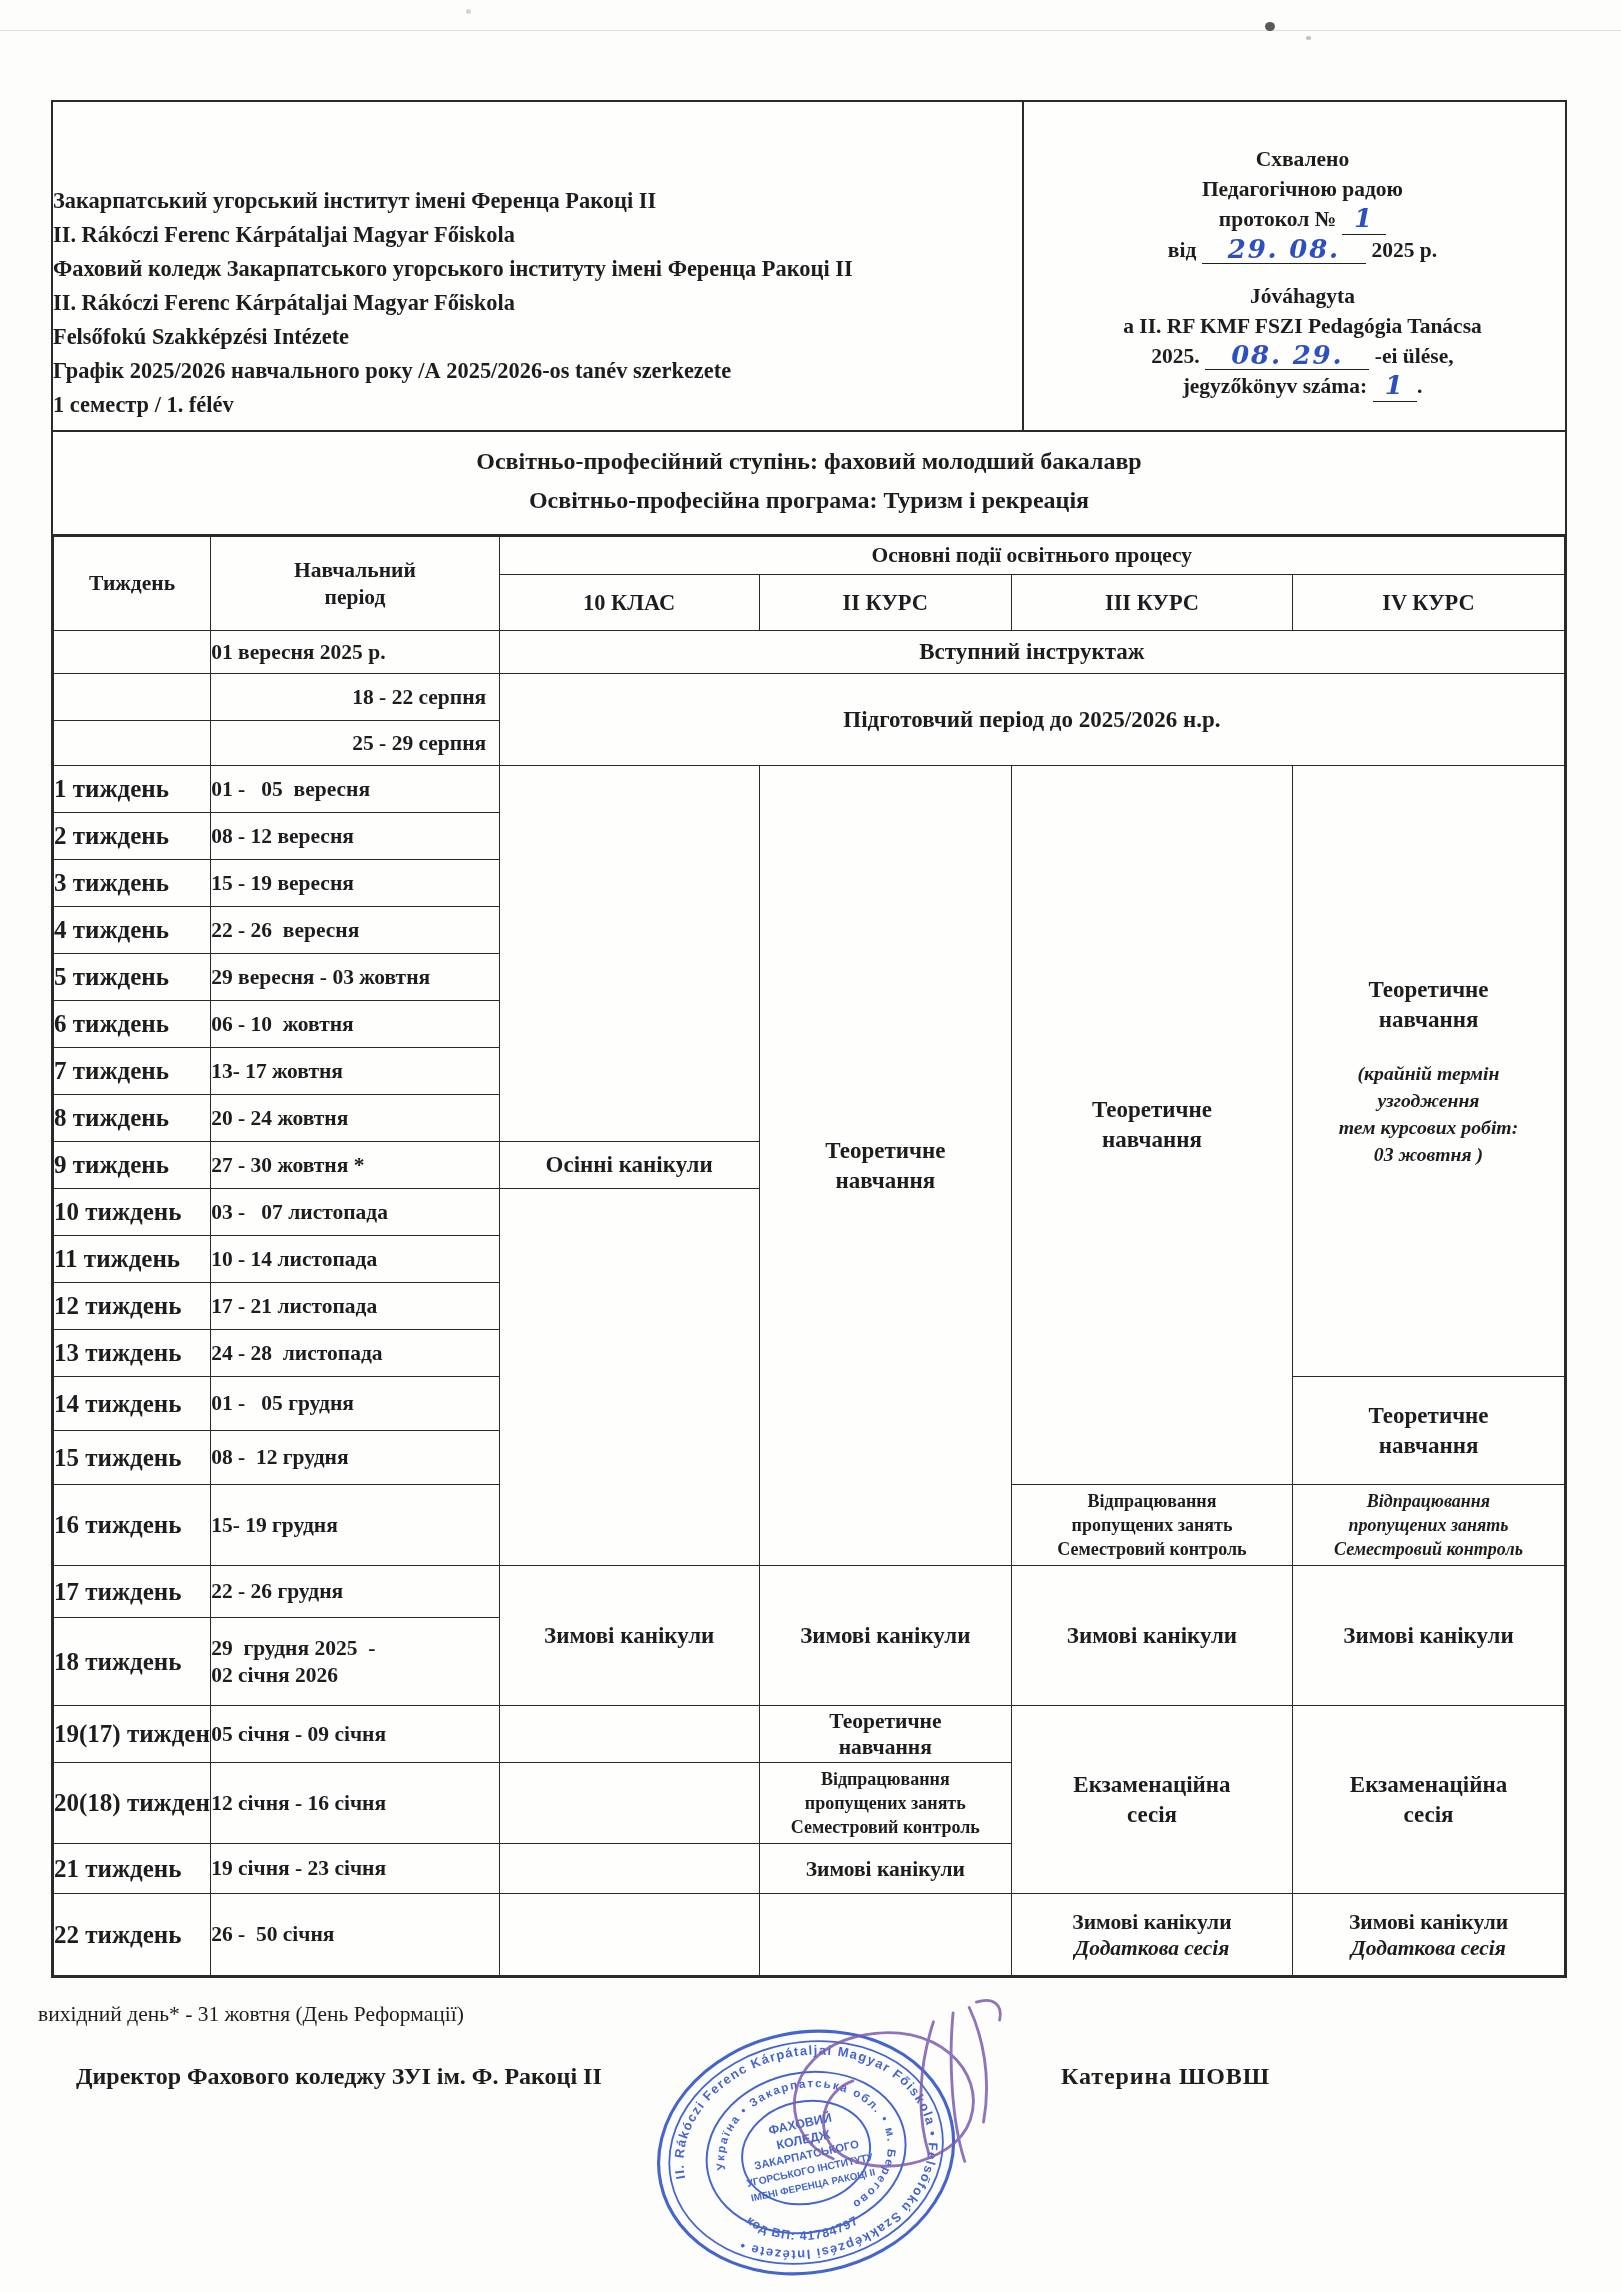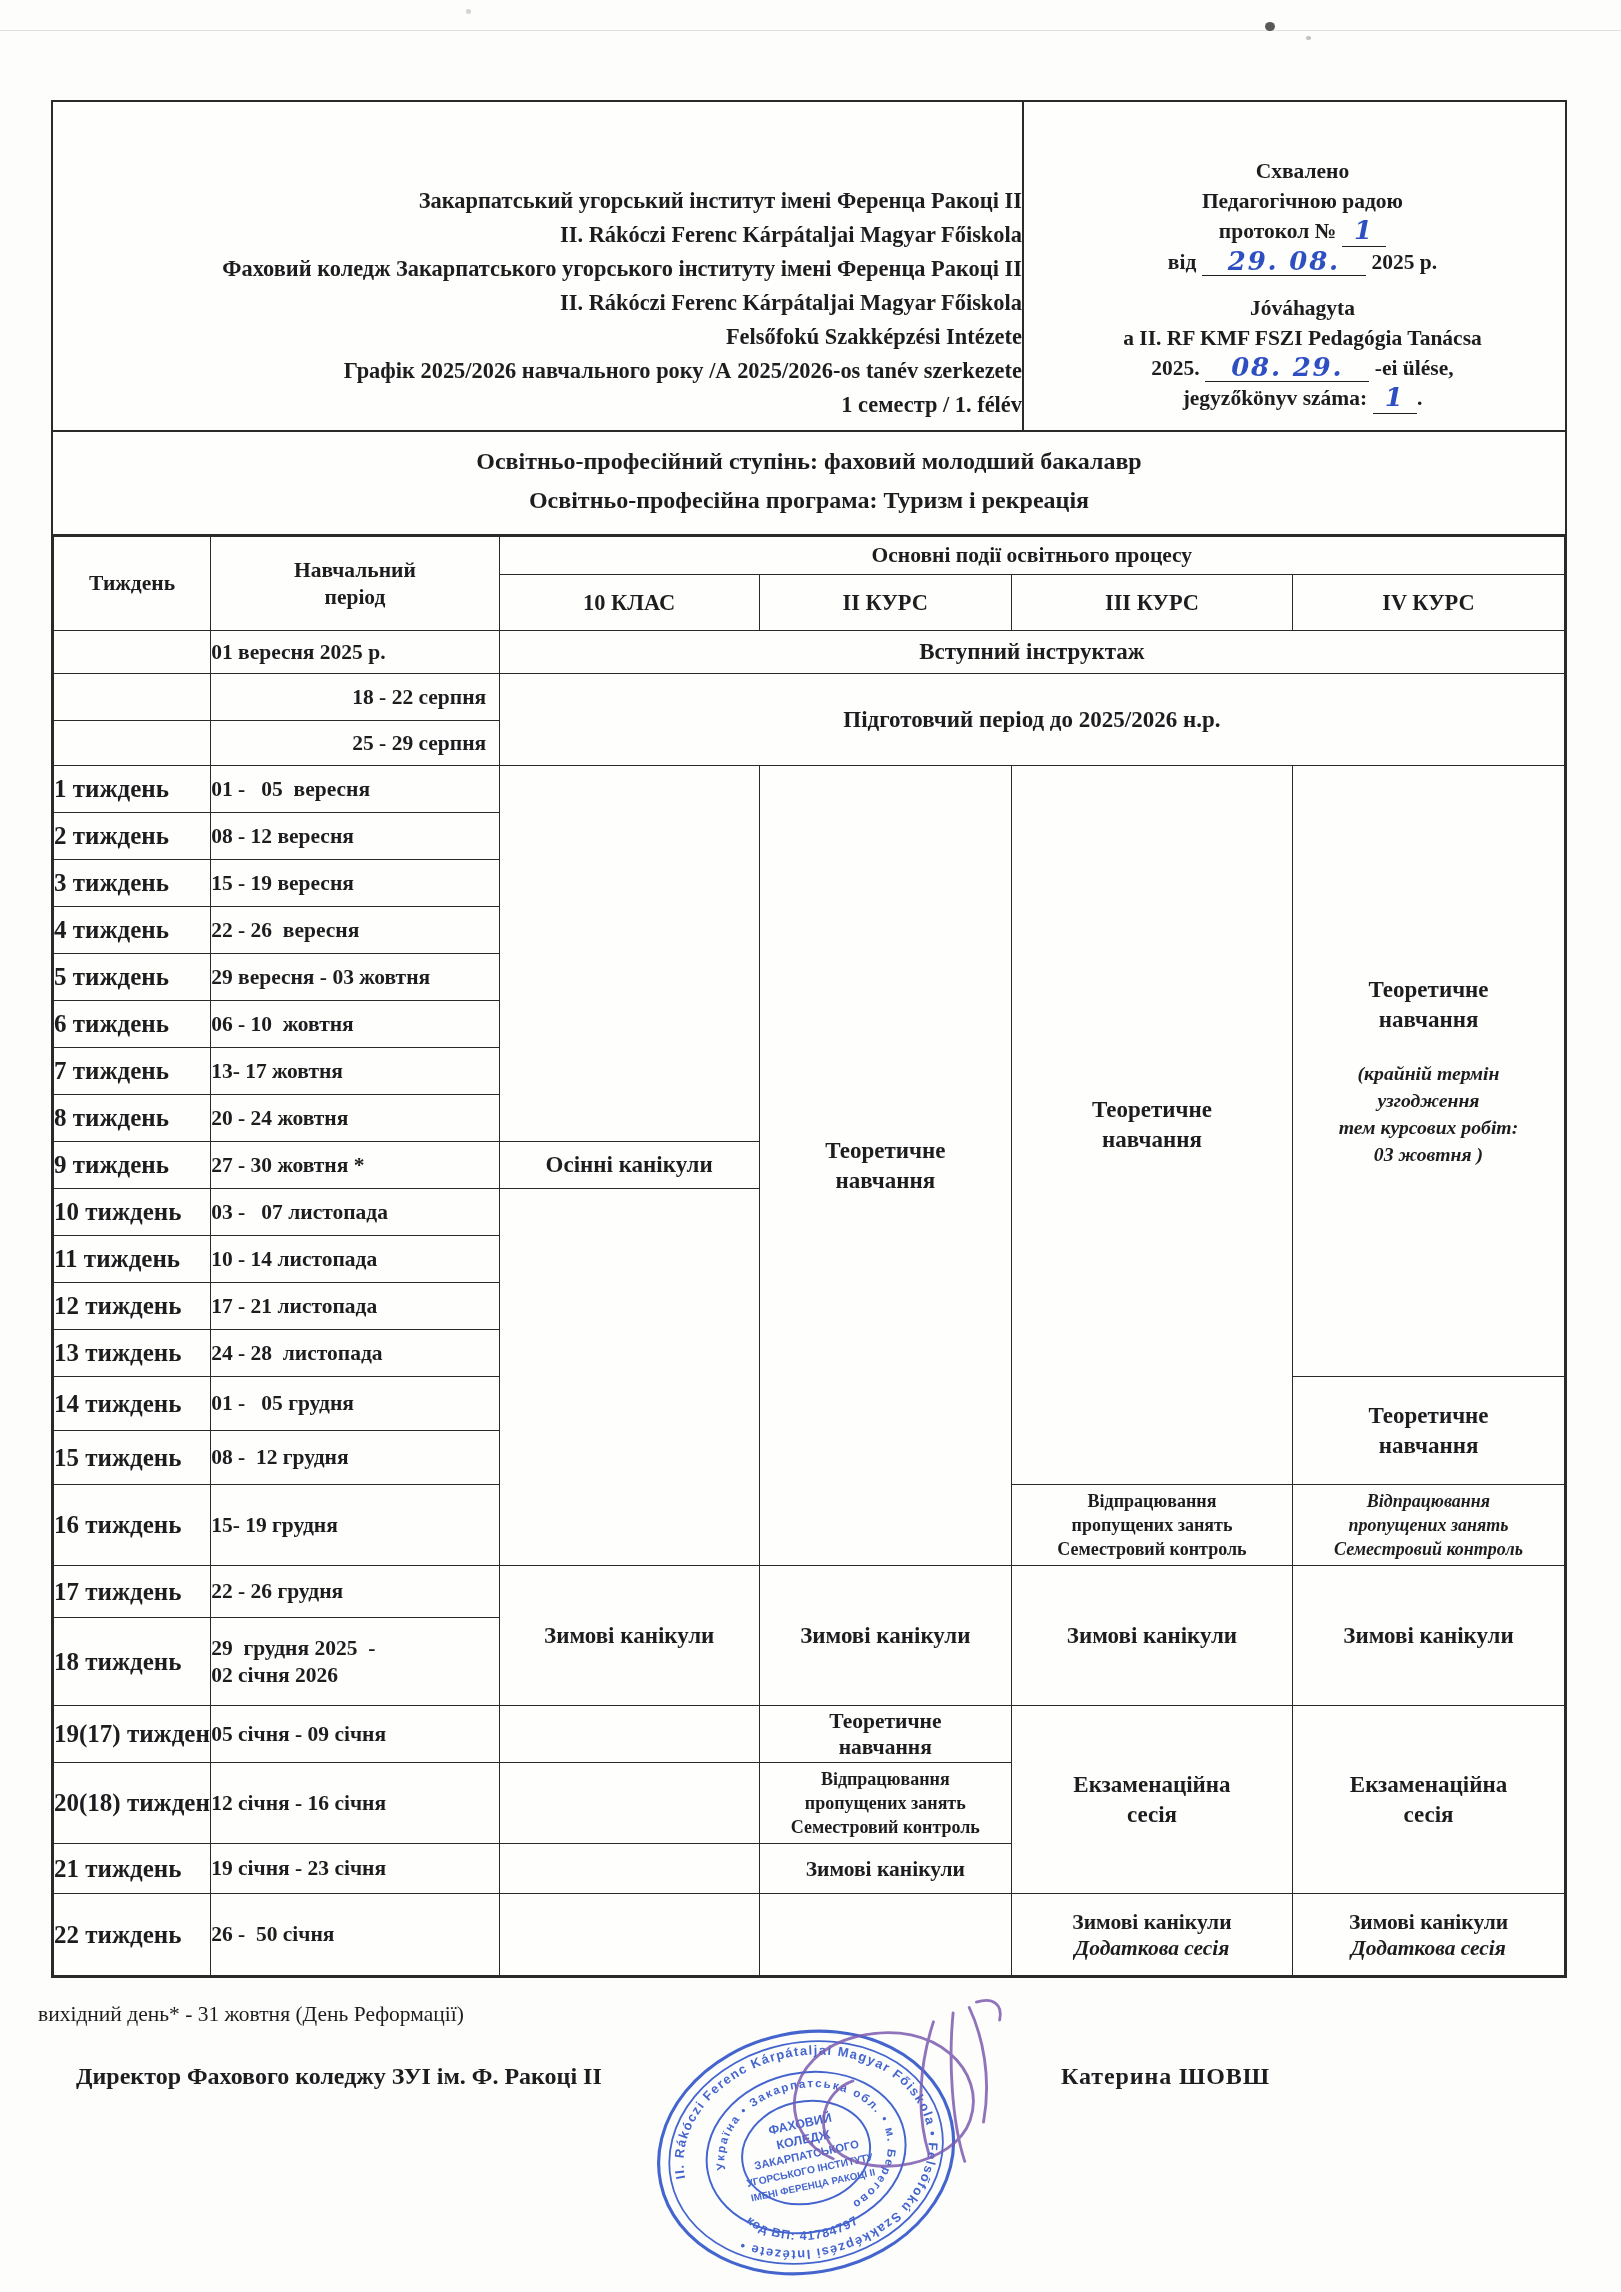--- a/index.html
+++ b/index.html
@@ -18,26 +18,26 @@
 
   .doc{
     position:absolute;left:51px;top:100px;width:1516px;
     border:2.7px solid #2a2a2a;
     box-sizing:border-box;
     background:#fefefd;
   }
   .head-row{display:flex;border-bottom:2.7px solid #2a2a2a;height:330px;box-sizing:border-box;}
   .head-left{
     width:64.9%;box-sizing:border-box;border-right:2.7px solid #2a2a2a;
-    text-align:right;padding-top:82px;
+    text-align:left;padding-top:82px;
     font-weight:bold;font-size:22.4px;line-height:34px;
   }
   .head-right{
     width:35.1%;box-sizing:border-box;text-align:center;
-    padding-top:54px;font-weight:bold;font-size:21.5px;line-height:30px;margin-left:16px;
+    padding-top:42px;font-weight:bold;font-size:21.5px;line-height:30px;margin-left:16px;
   }
   .gapline{margin-top:16px;}
   .hand{
     font-family:"DejaVu Serif","Liberation Serif",serif;
     font-style:italic;color:#2d4fc2;font-size:26px;line-height:1;
     position:relative;top:0.9px;letter-spacing:1.8px;
   }
   .uline{display:inline-block;border-bottom:1.8px solid #1f1f1f;text-align:center;padding:0 7.2px 1.8px 7.2px;line-height:1;vertical-align:baseline;}
   .uline.wide{min-width:150px;}
   .uline.small{min-width:30px;}

